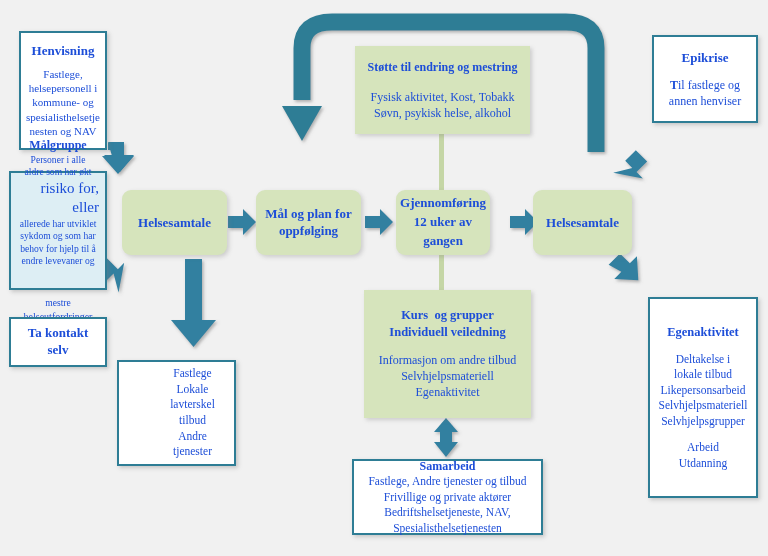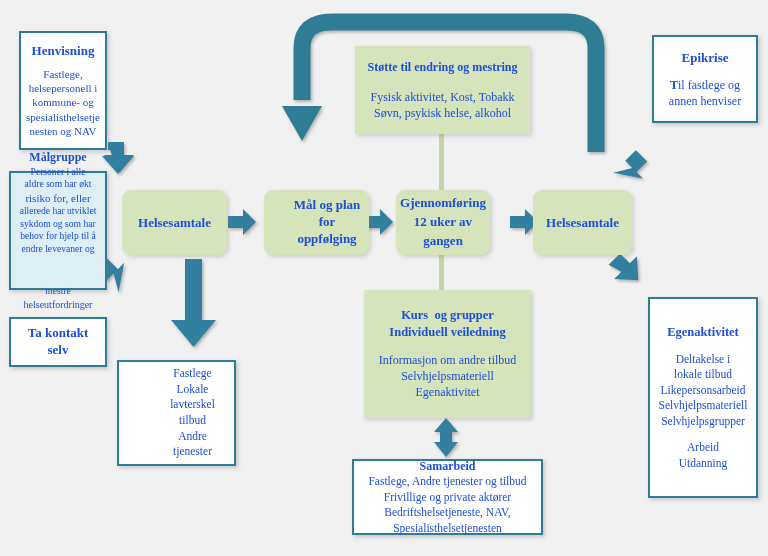--- a/index.html
+++ b/index.html
@@ -150,21 +150,21 @@
     <span class="body-text fs11">helsepersonell i</span>
     <span class="body-text fs11">kommune- og</span>
     <span class="body-text fs11">spesialisthelsetje</span>
     <span class="body-text fs11">nesten og NAV</span>
   </div>
 
   <div class="node box-blue pad6 tight" style="left:9px; top:171px; width:98px; height:119px; box-shadow:2px 2px 4px rgba(120,120,120,0.35);">
     <span class="title fs12">Målgruppe</span>
     <span class="body-text fs10" style="font-size:9.6px;">Personer i alle</span>
     <span class="body-text" style="font-size:9.6px;">aldre som har økt</span>
-    <span class="body-text" style="font-size:11px;text-align:right;">risiko for, eller</span>
+    <span class="body-text" style="font-size:15px;text-align:right;">risiko for, eller</span>
     <span class="body-text" style="font-size:9.6px;">allerede har utviklet</span>
     <span class="body-text" style="font-size:9.6px;">sykdom og som har</span>
     <span class="body-text" style="font-size:9.6px;">behov for hjelp til å</span>
     <span class="body-text" style="font-size:9.6px;">endre levevaner og</span>
     <span class="body-text" style="font-size:9.6px;margin-top:30px;">mestre</span>
     <span class="body-text" style="font-size:10px;">helseutfordringer</span>
   </div>
 
   <div class="node box-white pad6 tight" style="left:9px; top:317px; width:98px; height:50px; box-shadow:2px 2px 4px rgba(120,120,120,0.35);">
     <span class="title fs13">Ta kontakt</span>
@@ -175,21 +175,21 @@
     <span class="body-text fs115">Fastlege</span>
     <span class="body-text fs115">Lokale lavterskel</span>
     <span class="body-text fs115">tilbud</span>
     <span class="body-text fs115">Andre tjenester</span>
   </div>
 
   <div class="node box-green-round" style="left:122px; top:190px; width:105px; height:65px; box-shadow:2px 2px 4px rgba(120,120,120,0.3);">
     <span class="title fs13">Helsesamtale</span>
   </div>
 
-  <div class="node box-green-round tight" style="left:264px; top:190px; width:105px; height:65px; box-shadow:2px 2px 4px rgba(120,120,120,0.3);padding-left:21px;">
+  <div class="node box-green-round tight" style="left:256px; top:190px; width:105px; height:65px; box-shadow:2px 2px 4px rgba(120,120,120,0.3);">
     <span class="title fs13">Mål og plan for</span>
     <span class="title fs13">oppfølging</span>
   </div>
 
   <div class="node box-green-round" style="left:396px; top:190px; width:94px; height:65px; line-height:1.45; box-shadow:2px 2px 4px rgba(120,120,120,0.3);">
     <span class="title fs13">Gjennomføring</span>
     <span class="title fs13">12 uker av</span>
     <span class="title fs13">gangen</span>
   </div>
 

